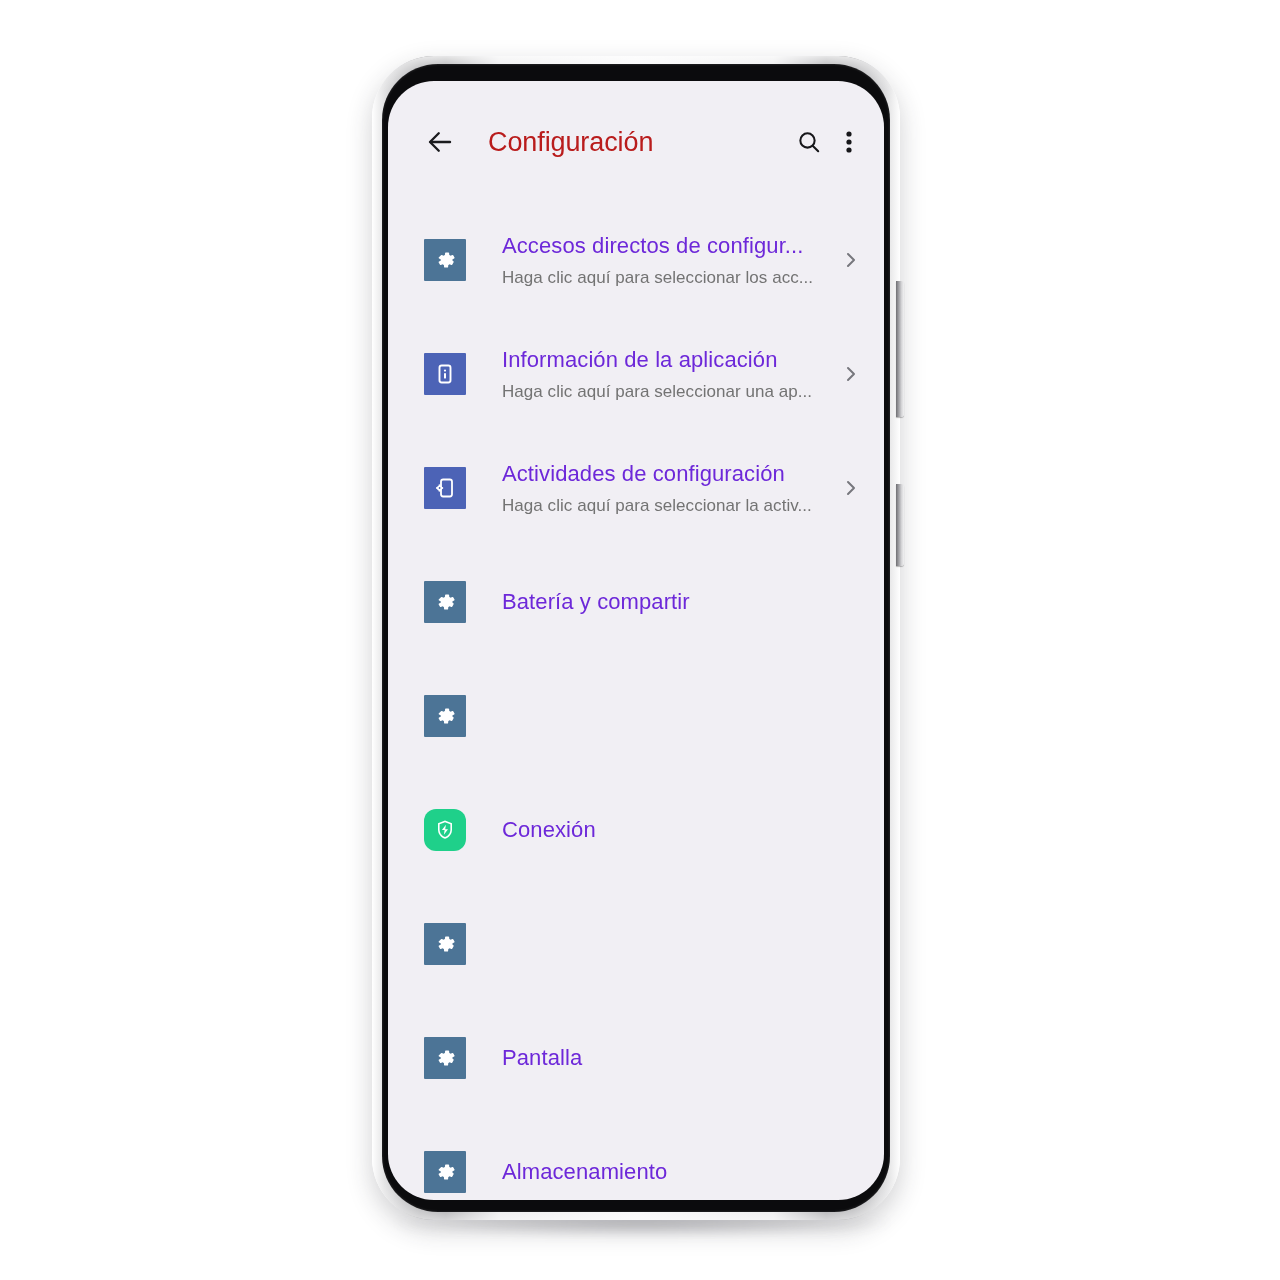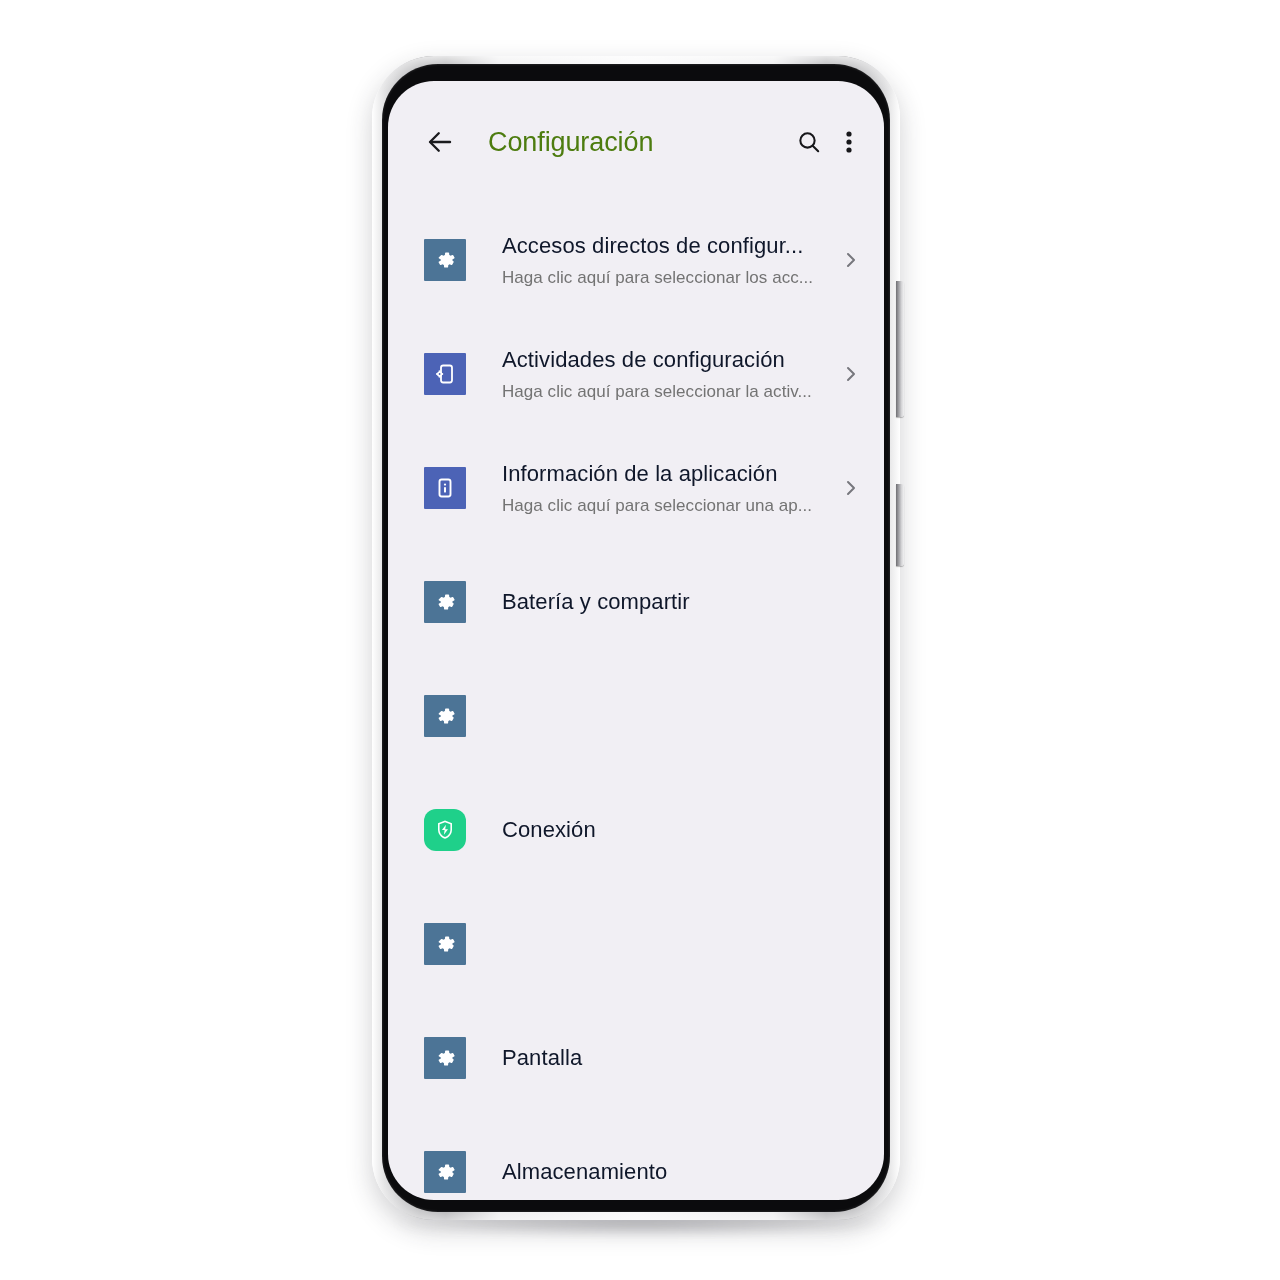--- a/index.html
+++ b/index.html
@@ -122,21 +122,21 @@
     display: flex;
     align-items: center;
     justify-content: center;
     flex: 0 0 auto;
     margin-left: 10px;
   }
   .appbar-title {
     flex: 1 1 auto;
     margin-left: 24px;
     font-size: 27px;
-    color: #4d7c0f;
+    color: #b91c1c;
     letter-spacing: -0.1px;
     white-space: nowrap;
   }
   .appbar-action {
     width: 46px;
     height: 46px;
     display: flex;
     align-items: center;
     justify-content: center;
     flex: 0 0 auto;
@@ -170,21 +170,21 @@
   .row-text {
     flex: 1 1 auto;
     margin-left: 36px;
     min-width: 0;
     display: flex;
     flex-direction: column;
     justify-content: center;
   }
   .row-title {
     font-size: 22px;
-    color: #0f172a;
+    color: #6d28d9;
     white-space: nowrap;
     overflow: hidden;
     letter-spacing: 0.1px;
   }
   .row-sub {
     font-size: 17px;
     color: #737373;
     margin-top: 9px;
     white-space: nowrap;
     overflow: hidden;
@@ -270,20 +270,41 @@
           <div class="tile steel">
             <svg width="24" height="24" viewBox="0 0 24 24" fill="#ffffff">
               <path d="M12 8.4a3.6 3.6 0 1 0 0 7.2 3.6 3.6 0 0 0 0-7.2zm0 5.4a1.8 1.8 0 1 1 0-3.6 1.8 1.8 0 0 1 0 3.6z"></path>
               <path d="M21.2 13.6l-1.7-.9a7.7 7.7 0 0 0 0-1.4l1.7-.9a.7.7 0 0 0 .3-.9l-1.3-2.2a.7.7 0 0 0-.9-.3l-1.8.7a7.6 7.6 0 0 0-1.2-.7l-.2-1.9a.7.7 0 0 0-.7-.6h-2.6a.7.7 0 0 0-.7.6l-.2 1.9c-.4.2-.8.4-1.2.7l-1.8-.7a.7.7 0 0 0-.9.3L5.7 9.5a.7.7 0 0 0 .3.9l1.7.9a7.7 7.7 0 0 0 0 1.4l-1.7.9a.7.7 0 0 0-.3.9l1.3 2.2c.2.3.6.4.9.3l1.8-.7c.4.3.8.5 1.2.7l.2 1.9c0 .4.3.6.7.6h2.6c.4 0 .7-.2.7-.6l.2-1.9c.4-.2.8-.4 1.2-.7l1.8.7c.3.1.7 0 .9-.3l1.3-2.2a.7.7 0 0 0-.3-.9z"></path>
             </svg>
           </div>
         </div>
         <div class="row-text">
           <div class="row-title">Accesos directos de configur...</div>
           <div class="row-sub">Haga clic aquí para seleccionar los acc...</div>
+        </div>
+        <div class="row-chevron">
+          <svg width="16" height="24" viewBox="0 0 16 24" fill="none" stroke="currentColor" stroke-width="2" stroke-linecap="round" stroke-linejoin="round">
+              <polyline points="5,6 11,12 5,18"></polyline>
+            </svg>
+        </div>
+      </div>
+
+      <div class="row">
+        <div class="row-icon">
+          <div class="tile indigo">
+            <svg width="26" height="26" viewBox="0 0 26 26" fill="none" stroke="#ffffff" stroke-width="1.9" stroke-linejoin="round">
+              <rect x="7.5" y="4.5" width="11" height="17" rx="2.2"></rect>
+              <circle cx="13" cy="9.6" r="1.1" fill="#ffffff" stroke="none"></circle>
+              <rect x="12" y="12" width="2" height="5.6" rx="0.9" fill="#ffffff" stroke="none"></rect>
+            </svg>
+          </div>
+        </div>
+        <div class="row-text">
+          <div class="row-title">Información de la aplicación</div>
+          <div class="row-sub">Haga clic aquí para seleccionar una ap...</div>
         </div>
         <div class="row-chevron">
           <svg width="16" height="24" viewBox="0 0 16 24" fill="none" stroke="currentColor" stroke-width="2" stroke-linecap="round" stroke-linejoin="round">
               <polyline points="5,6 11,12 5,18"></polyline>
             </svg>
         </div>
       </div>
 
       <div class="row">
         <div class="row-icon">
@@ -305,41 +326,20 @@
         </div>
         <div class="row-chevron">
           <svg width="16" height="24" viewBox="0 0 16 24" fill="none" stroke="currentColor" stroke-width="2" stroke-linecap="round" stroke-linejoin="round">
               <polyline points="5,6 11,12 5,18"></polyline>
             </svg>
         </div>
       </div>
 
       <div class="row">
         <div class="row-icon">
-          <div class="tile indigo">
-            <svg width="26" height="26" viewBox="0 0 26 26" fill="none" stroke="#ffffff" stroke-width="1.9" stroke-linejoin="round">
-              <rect x="7.5" y="4.5" width="11" height="17" rx="2.2"></rect>
-              <circle cx="13" cy="9.6" r="1.1" fill="#ffffff" stroke="none"></circle>
-              <rect x="12" y="12" width="2" height="5.6" rx="0.9" fill="#ffffff" stroke="none"></rect>
-            </svg>
-          </div>
-        </div>
-        <div class="row-text">
-          <div class="row-title">Información de la aplicación</div>
-          <div class="row-sub">Haga clic aquí para seleccionar una ap...</div>
-        </div>
-        <div class="row-chevron">
-          <svg width="16" height="24" viewBox="0 0 16 24" fill="none" stroke="currentColor" stroke-width="2" stroke-linecap="round" stroke-linejoin="round">
-              <polyline points="5,6 11,12 5,18"></polyline>
-            </svg>
-        </div>
-      </div>
-
-      <div class="row">
-        <div class="row-icon">
           <div class="tile steel">
             <svg width="24" height="24" viewBox="0 0 24 24" fill="#ffffff">
               <path d="M12 8.4a3.6 3.6 0 1 0 0 7.2 3.6 3.6 0 0 0 0-7.2zm0 5.4a1.8 1.8 0 1 1 0-3.6 1.8 1.8 0 0 1 0 3.6z"></path>
               <path d="M21.2 13.6l-1.7-.9a7.7 7.7 0 0 0 0-1.4l1.7-.9a.7.7 0 0 0 .3-.9l-1.3-2.2a.7.7 0 0 0-.9-.3l-1.8.7a7.6 7.6 0 0 0-1.2-.7l-.2-1.9a.7.7 0 0 0-.7-.6h-2.6a.7.7 0 0 0-.7.6l-.2 1.9c-.4.2-.8.4-1.2.7l-1.8-.7a.7.7 0 0 0-.9.3L5.7 9.5a.7.7 0 0 0 .3.9l1.7.9a7.7 7.7 0 0 0 0 1.4l-1.7.9a.7.7 0 0 0-.3.9l1.3 2.2c.2.3.6.4.9.3l1.8-.7c.4.3.8.5 1.2.7l.2 1.9c0 .4.3.6.7.6h2.6c.4 0 .7-.2.7-.6l.2-1.9c.4-.2.8-.4 1.2-.7l1.8.7c.3.1.7 0 .9-.3l1.3-2.2a.7.7 0 0 0-.3-.9z"></path>
             </svg>
           </div>
         </div>
         <div class="row-text">
           <div class="row-title">Batería y compartir</div>
         </div>

